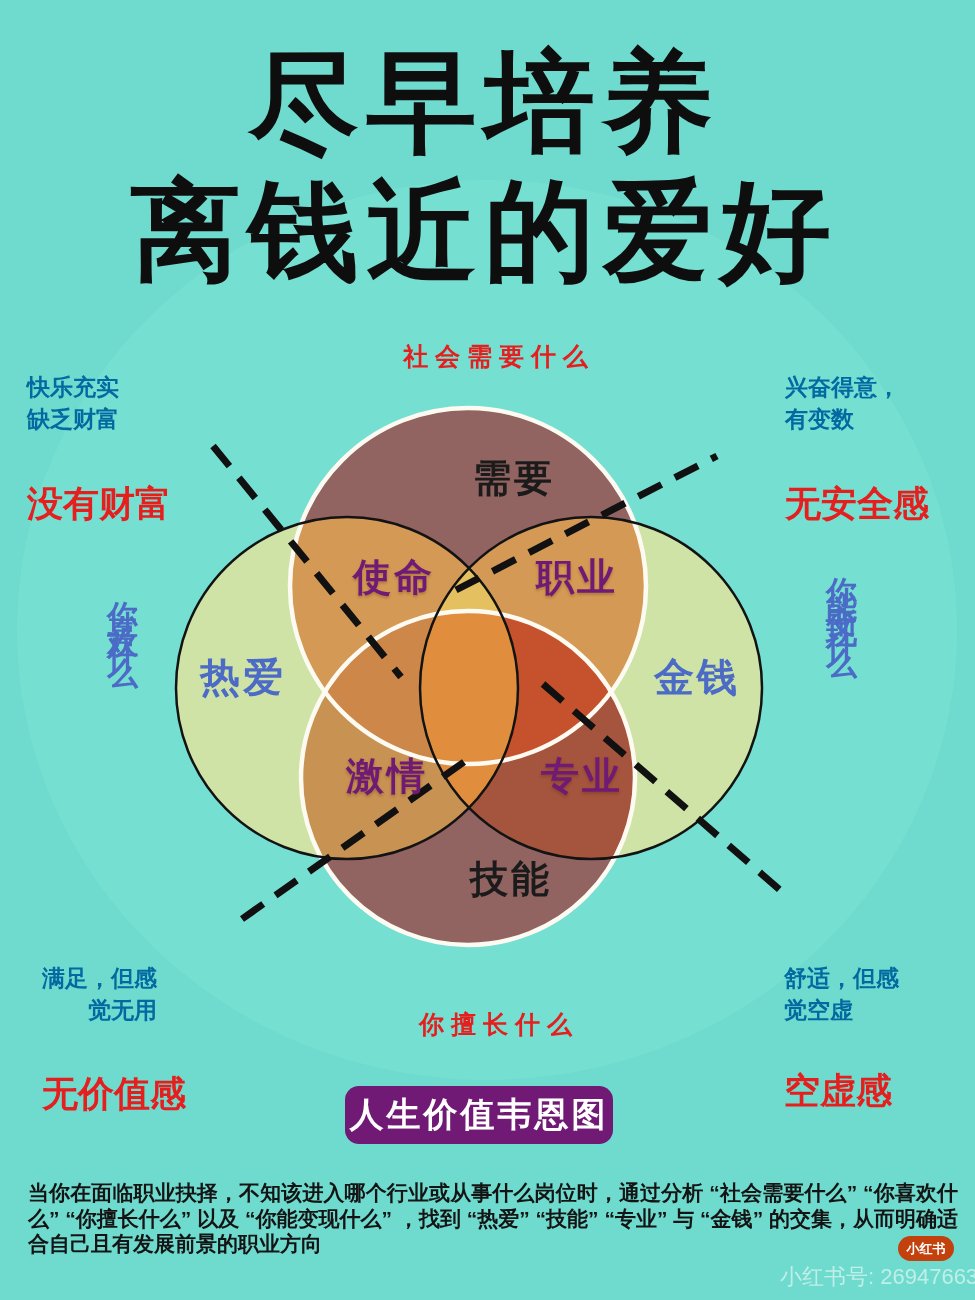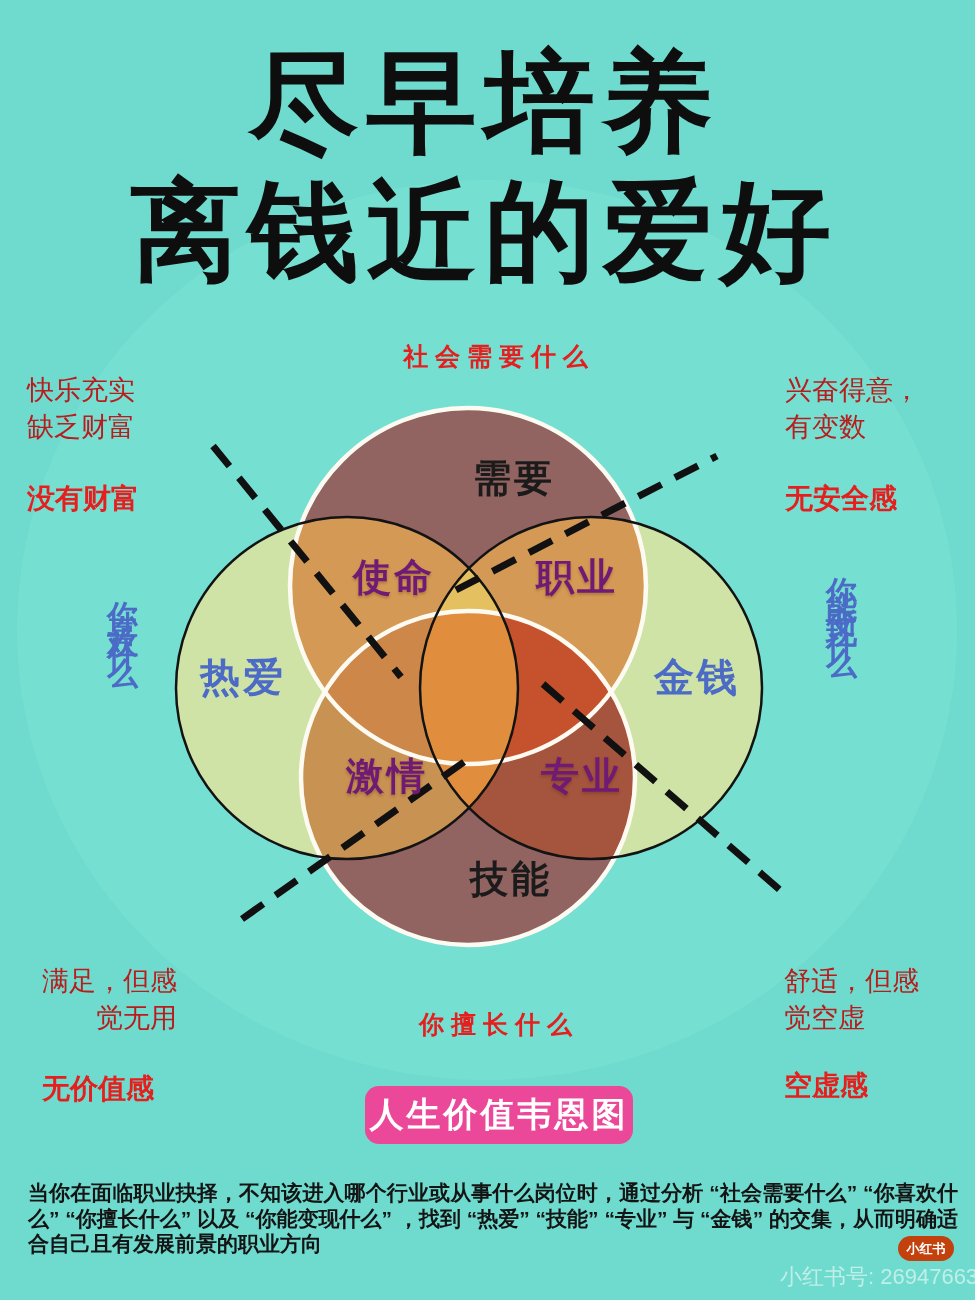--- a/index.html
+++ b/index.html
@@ -17,34 +17,34 @@
   .axis-red{left:0;width:975px;text-align:center;color:#e51e1e;
             font-weight:900;font-size:25px;white-space:pre;padding-left:8px;}
   .axis-top{top:340px;}
   .axis-bottom{top:1008px;}
   
   .axis-vert{writing-mode:vertical-rl;color:#4b6bc6;font-weight:900;
              font-size:31px;letter-spacing:14px;white-space:nowrap;}
   .axis-left{left:101px;top:576px;}
   .axis-right{left:820px;top:552px;}
   
-  .note{font-size:27px;color:#b91c1c;font-weight:400;line-height:1.37;}
-  .warning{font-size:28px;color:#e51e1e;font-weight:900;}
+  .note{font-size:23px;color:#0369a1;font-weight:700;line-height:1.37;}
+  .warning{font-size:36px;color:#e51e1e;font-weight:900;}
   .note-tl{left:27px;top:372px;}   .warn-tl{left:27px;top:480px;}
   .note-tr{left:785px;top:372px;}  .warn-tr{left:785px;top:480px;}
   .note-bl{left:42px;top:963px;text-align:right;}   .warn-bl{left:42px;top:1070px;}
   .note-br{left:784px;top:963px;}  .warn-br{left:784px;top:1067px;}
   
   .vlabel{transform:translate(-50%,-50%);font-weight:900;font-size:38px;
           letter-spacing:3px;white-space:nowrap;}
   .vlabel.dark{color:#1b1b1b;margin-left:28px;}
   .vlabel.blue{color:#4b6bc6;font-size:40px;}
   .vlabel.white{color:#701a75;text-shadow:0 2px 3px rgba(70,35,0,.28);}
   
-  .badge{left:365px;top:1086px;width:268px;height:58px;background:#ec4899;
+  .badge{left:345px;top:1086px;width:268px;height:58px;background:#701a75;
          border-radius:14px;display:flex;align-items:center;justify-content:center;
          color:#fff;font-size:34px;font-weight:800;letter-spacing:3px;}
   
   .paragraph{left:28px;top:1180px;width:930px;font-size:21px;line-height:1.22;
              font-weight:900;color:#141414;text-align:justify;}
   
   .wm-pill{left:898px;top:1236px;width:56px;height:25px;background:#c2410c;
            border-radius:13px;display:flex;align-items:center;justify-content:center;
            color:#ffffff;font-size:13px;font-weight:700;}
   .wm-id{left:780px;top:1262px;font-size:22px;color:rgba(245,252,250,0.6);

